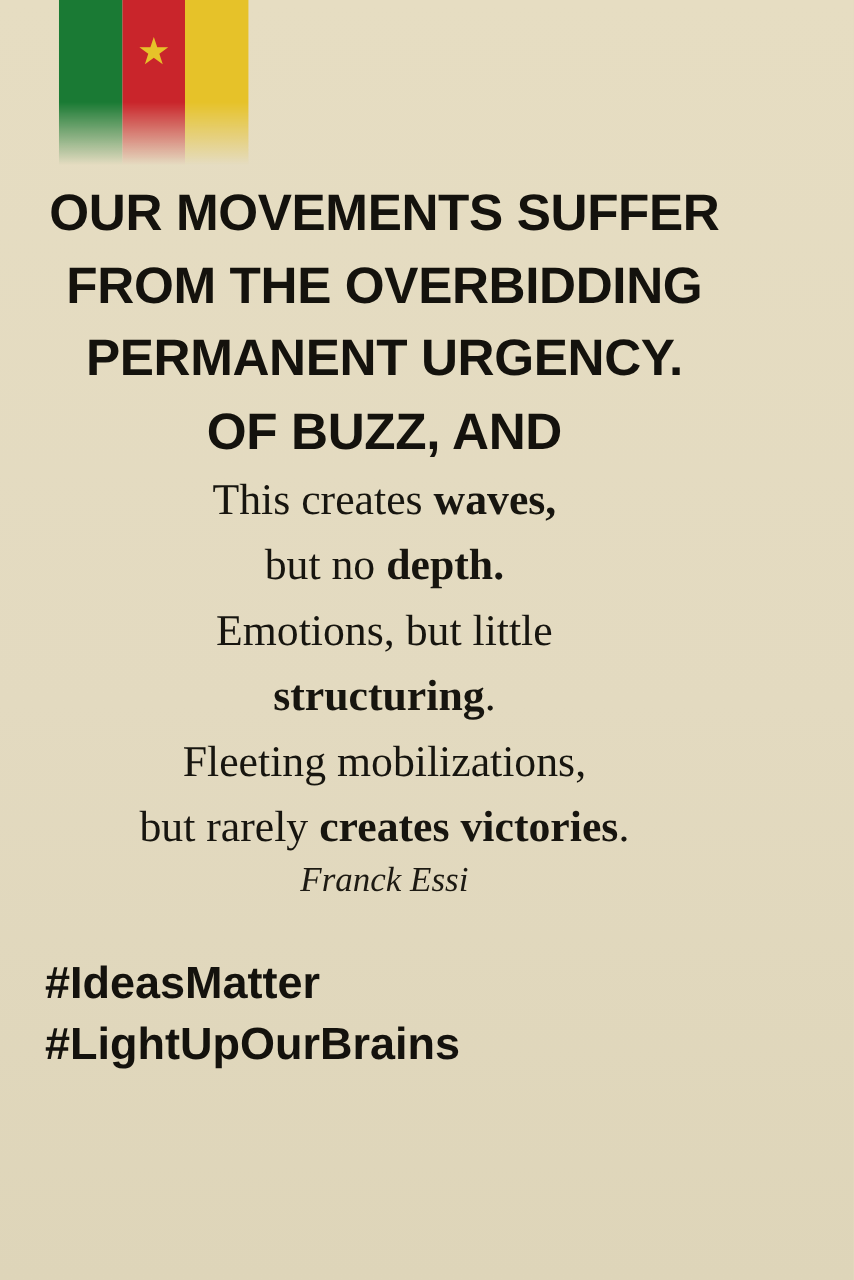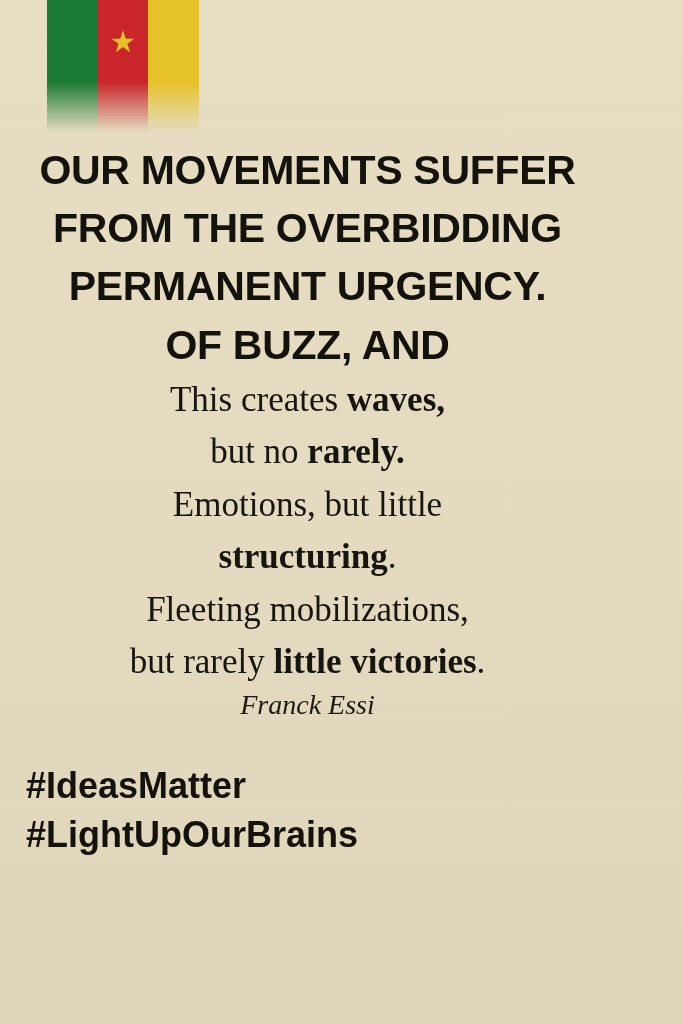--- a/index.html
+++ b/index.html
@@ -47,21 +47,21 @@
     color: #e6c229;
     font-size: 30px;
     line-height: 1;
   }
 
   .content {
     position: absolute;
     left: 0;
     top: 0;
     width: 615px;
-    padding: 0 26px;
+    padding: 0 36px;
     box-sizing: border-box;
   }
 
   .headline {
     margin-top: 141px;
     text-align: center;
     font-family: "Liberation Sans", sans-serif;
     font-weight: bold;
     font-size: 41px;
     line-height: 1.42;
@@ -114,25 +114,25 @@
 
     <div class="headline">
       <div>OUR MOVEMENTS SUFFER</div>
       <div>FROM THE OVERBIDDING</div>
       <div>PERMANENT URGENCY.</div>
       <div>OF BUZZ, AND</div>
     </div>
 
     <div class="body-quote">
       <div><span>This creates </span><b>waves,</b></div>
-      <div><span>but no </span><b>rarely.</b></div>
+      <div><span>but no </span><b>depth.</b></div>
       <div>Emotions, but little</div>
       <div><b>structuring</b><span>.</span></div>
       <div>Fleeting mobilizations,</div>
-      <div><span>but rarely </span><b>little victories</b><span>.</span></div>
+      <div><span>but rarely </span><b>creates victories</b><span>.</span></div>
     </div>
 
     <div class="author">Franck Essi</div>
 
     <div class="hashtags">
       <div>#IdeasMatter</div>
       <div>#LightUpOurBrains</div>
     </div>
 
   </div>

